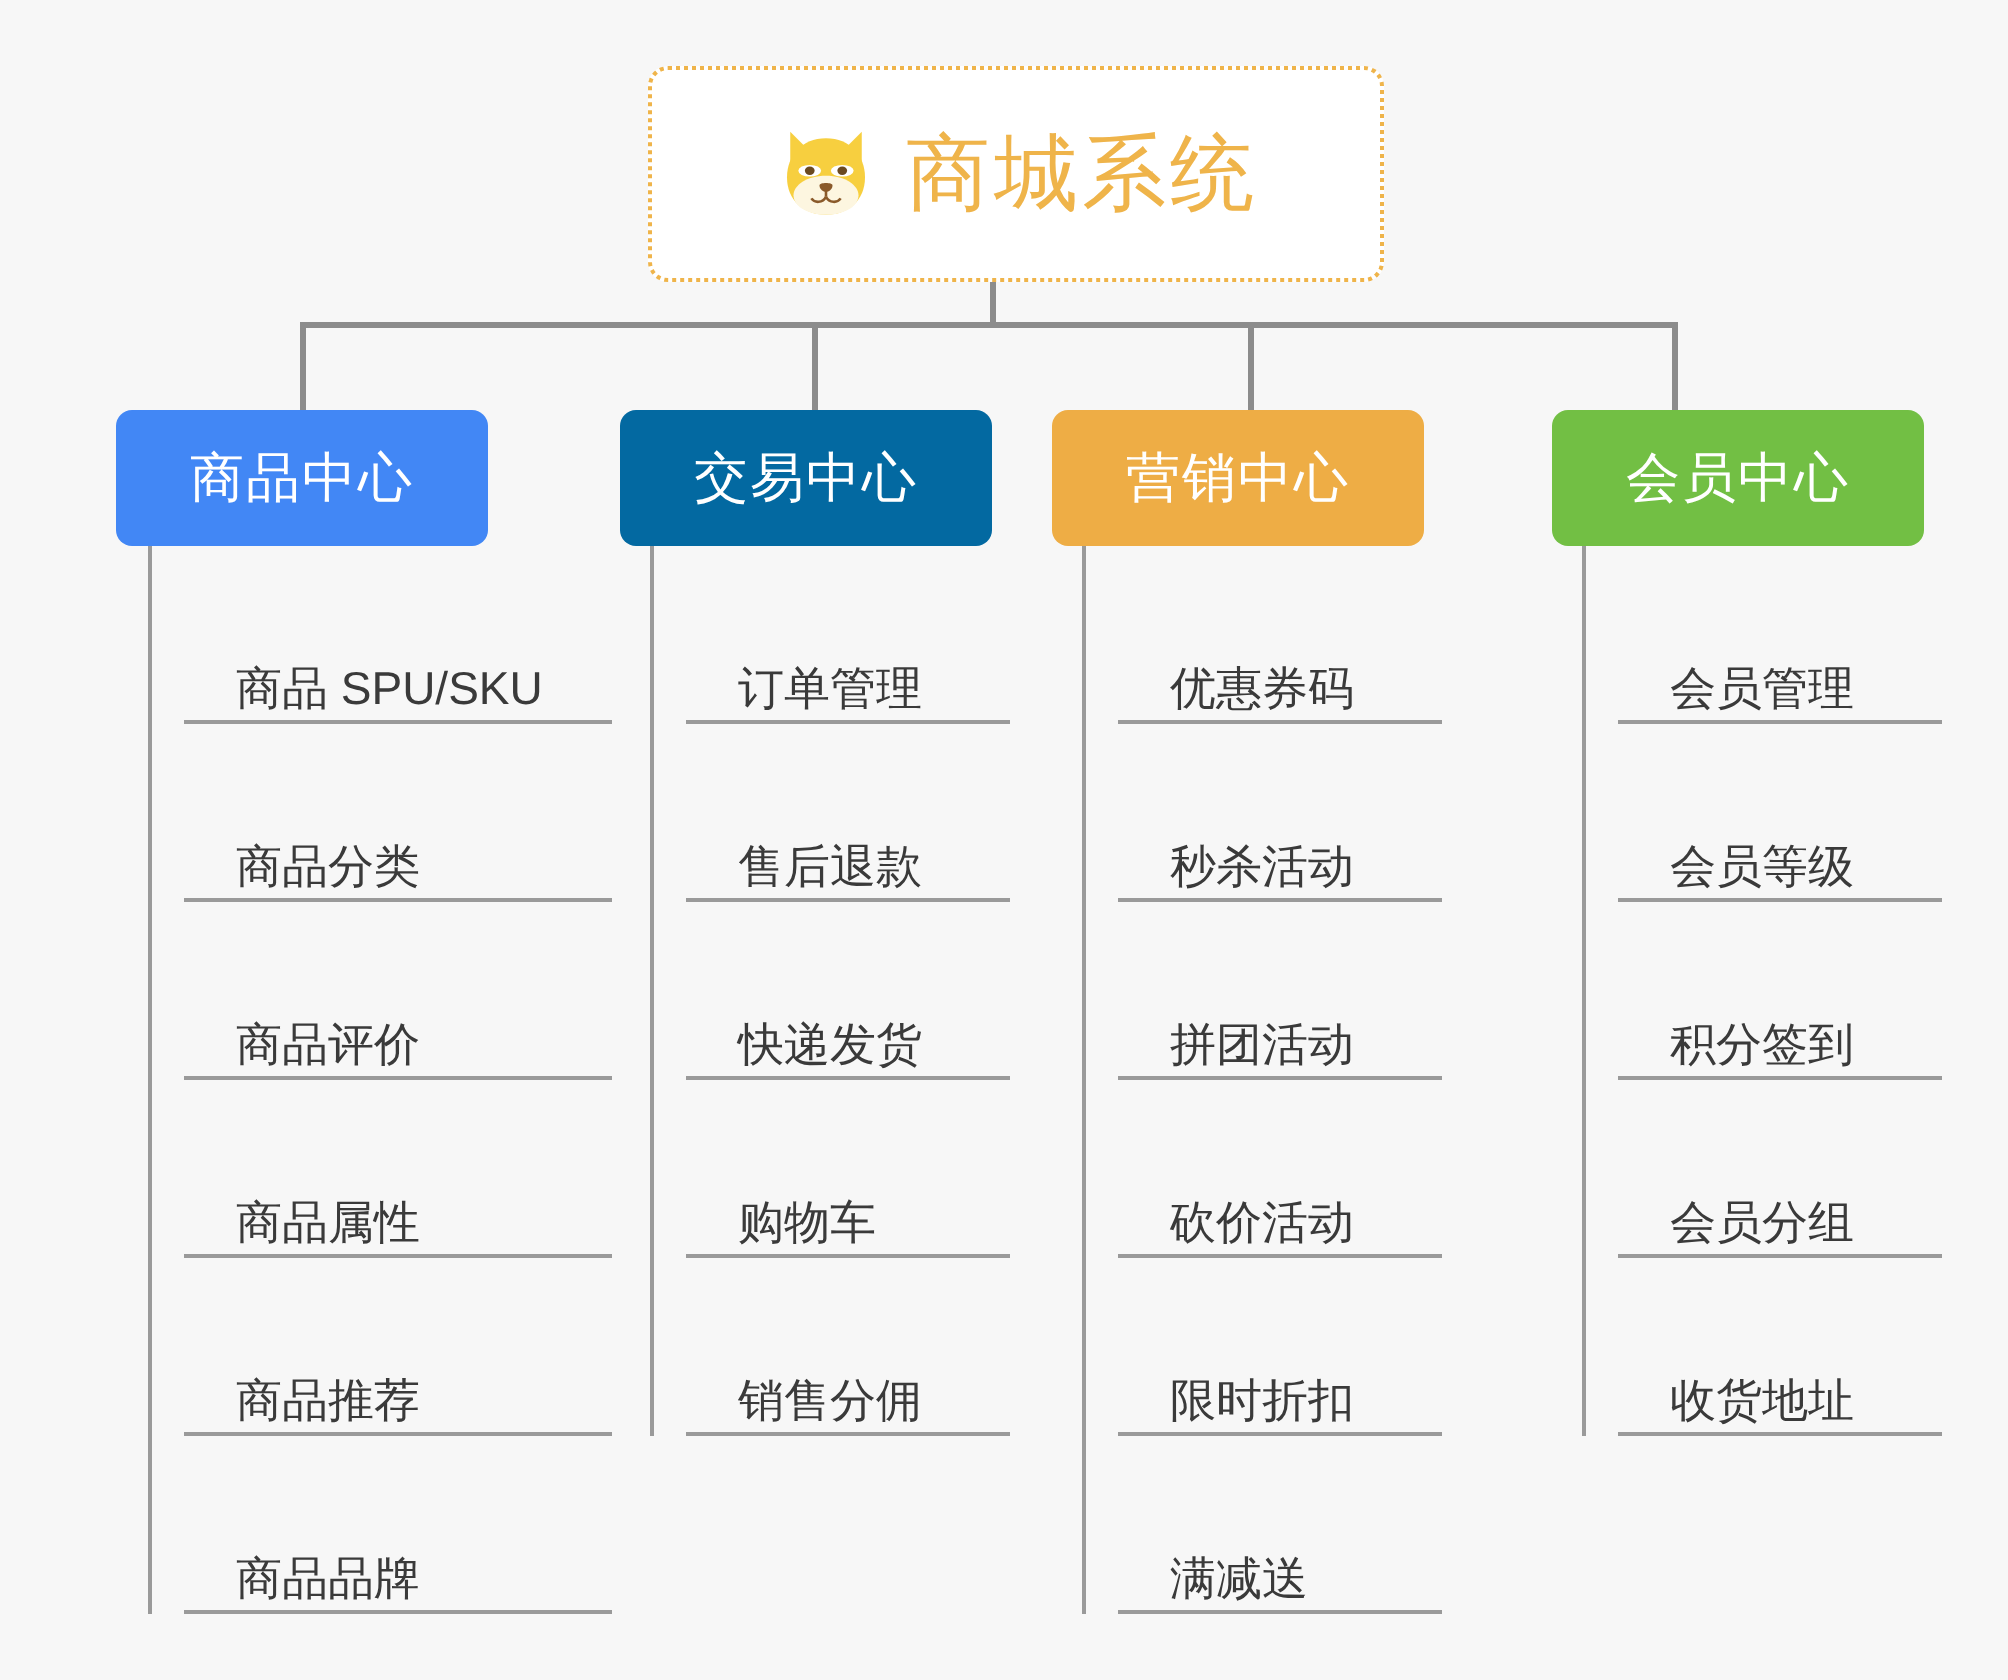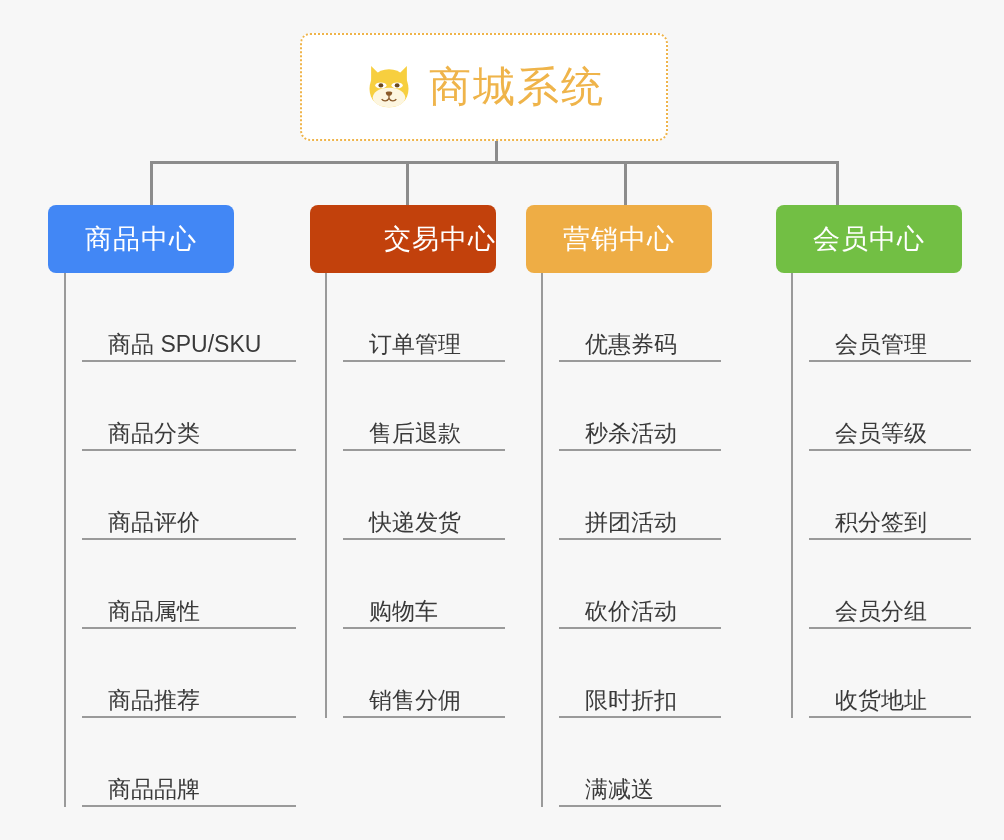--- a/index.html
+++ b/index.html
@@ -15,21 +15,21 @@
   }
   .canvas {
     position: relative;
     width: 1004px;
     height: 840px;
   }
 
   
   .root-card {
     position: absolute;
-    left: 300px;
+    left: 324px;
     top: 33px;
     width: 368px;
     height: 108px;
     box-sizing: border-box;
     background: #ffffff;
     border: 2px dotted #efb44a;
     border-radius: 10px;
     display: flex;
     align-items: center;
     justify-content: center;
@@ -74,21 +74,21 @@
   .drop-1 { left: 150px; }
   .drop-2 { left: 406px; }
   .drop-3 { left: 624px; }
   .drop-4 { left: 836px; }
 
   
   .column {
     position: absolute;
     top: 205px;
   }
-  .col-1 { left: 48px;  width: 230px; }
+  .col-1 { left: 58px;  width: 230px; }
   .col-2 { left: 310px; width: 210px; }
   .col-3 { left: 526px; width: 200px; }
   .col-4 { left: 776px; width: 200px; }
 
   .cat-box {
     box-sizing: border-box;
     height: 68px;
     border-radius: 8px;
     display: flex;
     align-items: center;
@@ -97,21 +97,21 @@
     font-size: 27px;
     letter-spacing: 1px;
     white-space: nowrap;
   }
   .col-1 .cat-box { width: 186px; }
   .col-2 .cat-box { width: 186px; }
   .col-3 .cat-box { width: 186px; }
   .col-4 .cat-box { width: 186px; }
 
   .cat-blue   { background: #4287f5; }
-  .cat-red    { background: #c2410c; justify-content: flex-end; }
+  .cat-red    { background: #0369a1; }
   .cat-orange { background: #eead45; }
   .cat-green  { background: #72bf44; }
 
   
   .children {
     position: relative;
     margin-top: 0;
     padding-left: 16px;
     border-left: 2px solid #9a9a9a;
     margin-left: 15px;

